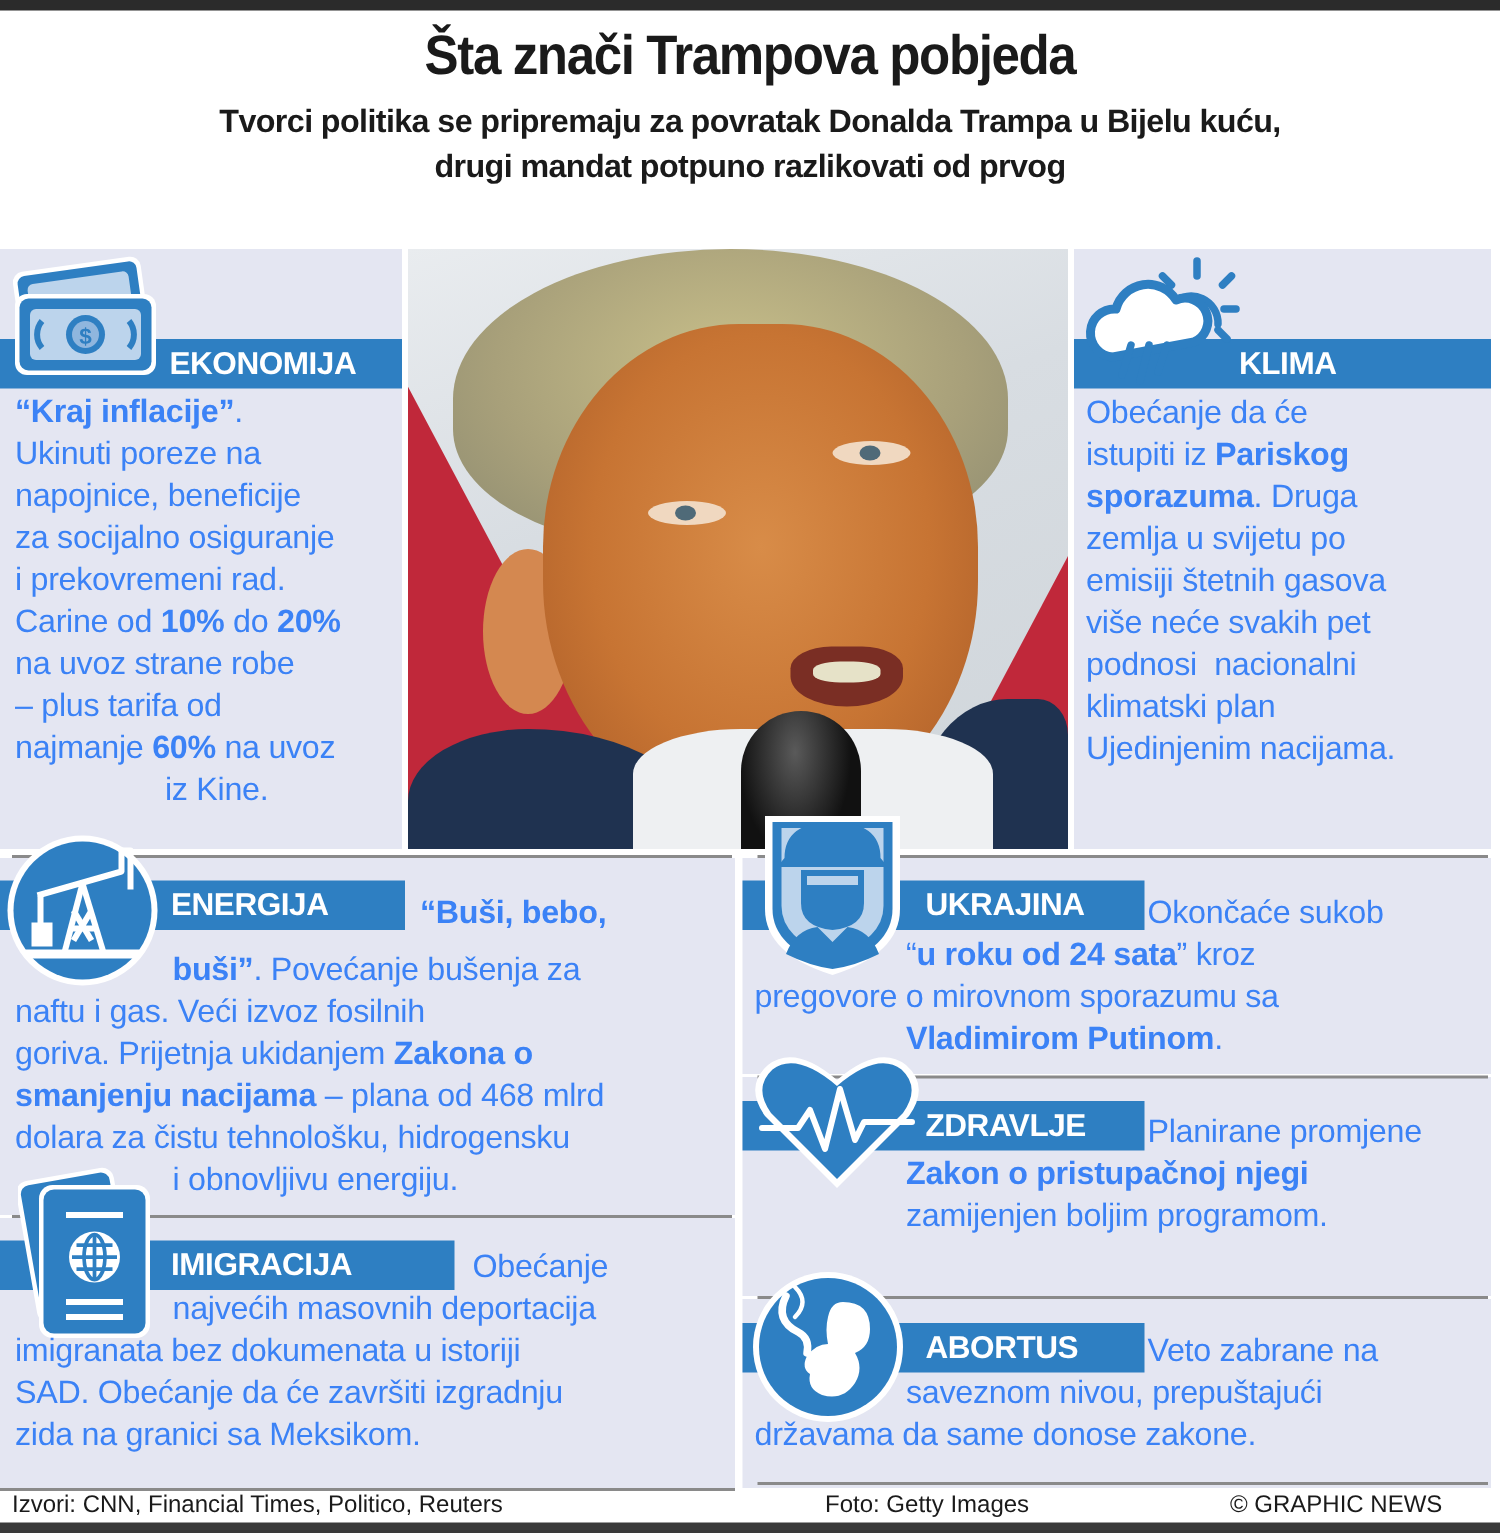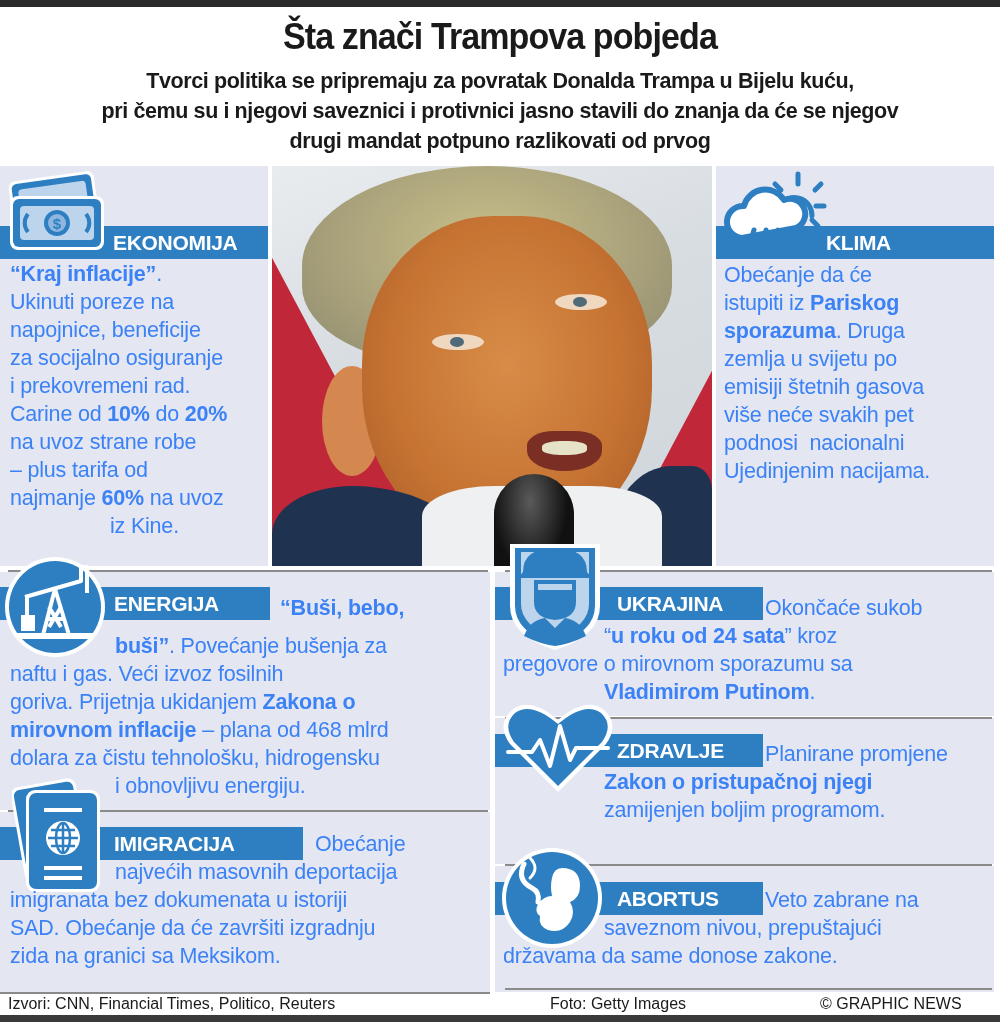--- a/index.html
+++ b/index.html
@@ -48,21 +48,20 @@
   .bottombar { position: absolute; left: 0; top: 1015px; width: 1000px; height: 7px; background: #3a3a3a; }
 </style>
 </head>
 <body>
 
 <div class="topbar"></div>
 
 <h1 class="title">Šta znači Trampova pobjeda</h1>
 <div class="subtitle">
   <span class="line">Tvorci politika se pripremaju za povratak Donalda Trampa u Bijelu kuću,</span>
-  <span class="line">pri čemu su i njegovi saveznici i protivnici jasno stavili do znanja da će se njegov</span>
   <span class="line">drugi mandat potpuno razlikovati od prvog</span>
 </div>
 
 <div class="panel" style="left:0;top:166px;width:268px;height:400px;"></div>
 <div class="panel" style="left:716px;top:166px;width:278px;height:400px;"></div>
 <div class="panel" style="left:0;top:572px;width:490px;height:238px;"></div>
 <div class="panel" style="left:0;top:812px;width:490px;height:180px;"></div>
 <div class="panel" style="left:495px;top:572px;width:499px;height:144px;"></div>
 <div class="panel" style="left:495px;top:718px;width:499px;height:146px;"></div>
 <div class="panel" style="left:495px;top:866px;width:499px;height:126px;"></div>
@@ -139,20 +138,21 @@
   </g>
 </svg>
 <div class="body-text" style="left:724px;top:261px;width:270px;">
   <span class="line">Obećanje da će</span>
   <span class="line"><span>istupiti iz </span><b>Pariskog</b></span>
   <span class="line"><b>sporazuma</b><span>. Druga</span></span>
   <span class="line">zemlja u svijetu po</span>
   <span class="line">emisiji štetnih gasova</span>
   <span class="line">više neće svakih pet</span>
   <span class="line" style="white-space:pre;">podnosi  nacionalni</span>
+  <span class="line">klimatski plan</span>
   <span class="line">Ujedinjenim nacijama.</span>
 </div>
 
 <div class="label-bar" style="left:0;top:587px;width:270px;"></div>
 <span class="label-text" style="left:114px;top:587px;">ENERGIJA</span>
 <svg class="icon" style="left:3px;top:555px;" width="104" height="104" viewBox="0 0 104 104">
   <circle cx="52" cy="52" r="50" fill="#fff"></circle>
   <circle cx="52" cy="52" r="46" fill="#2e7fc2"></circle>
   <g stroke="#fff" stroke-width="4" fill="none" stroke-linejoin="round">
     <polyline points="22,42 78,26 78,12 84,12 84,38"></polyline>
@@ -164,21 +164,21 @@
     <line x1="24" y1="42" x2="24" y2="72"></line>
   </g>
   <rect x="18" y="60" width="14" height="16" fill="#fff"></rect>
   <rect x="14" y="78" width="76" height="6" fill="#fff"></rect>
 </svg>
 <div class="body-text" style="left:10px;top:594px;width:480px;">
   <span class="line" style="padding-left:270px;"><b>“Buši, bebo,</b></span>
   <span class="line" style="padding-left:105px;margin-top:10px;"><b>buši”</b><span>. Povećanje bušenja za</span></span>
   <span class="line">naftu i gas. Veći izvoz fosilnih</span>
   <span class="line"><span>goriva. Prijetnja ukidanjem </span><b>Zakona o</b></span>
-  <span class="line"><b>mirovnom inflacije</b><span> – plana od 468 mlrd</span></span>
+  <span class="line"><b>smanjenju nacijama</b><span> – plana od 468 mlrd</span></span>
   <span class="line">dolara za čistu tehnološku, hidrogensku</span>
   <span class="line" style="padding-left:105px;">i obnovljivu energiju.</span>
 </div>
 
 <div class="label-bar" style="left:0;top:827px;width:303px;"></div>
 <span class="label-text" style="left:114px;top:827px;">IMIGRACIJA</span>
 <svg class="icon" style="left:12px;top:774px;" width="92" height="120" viewBox="0 0 92 120">
   <g transform="rotate(-10 40 60)">
     <rect x="6" y="8" width="66" height="96" rx="8" fill="#fff"></rect>
     <rect x="9" y="11" width="60" height="90" rx="6" fill="#2e7fc2"></rect>

